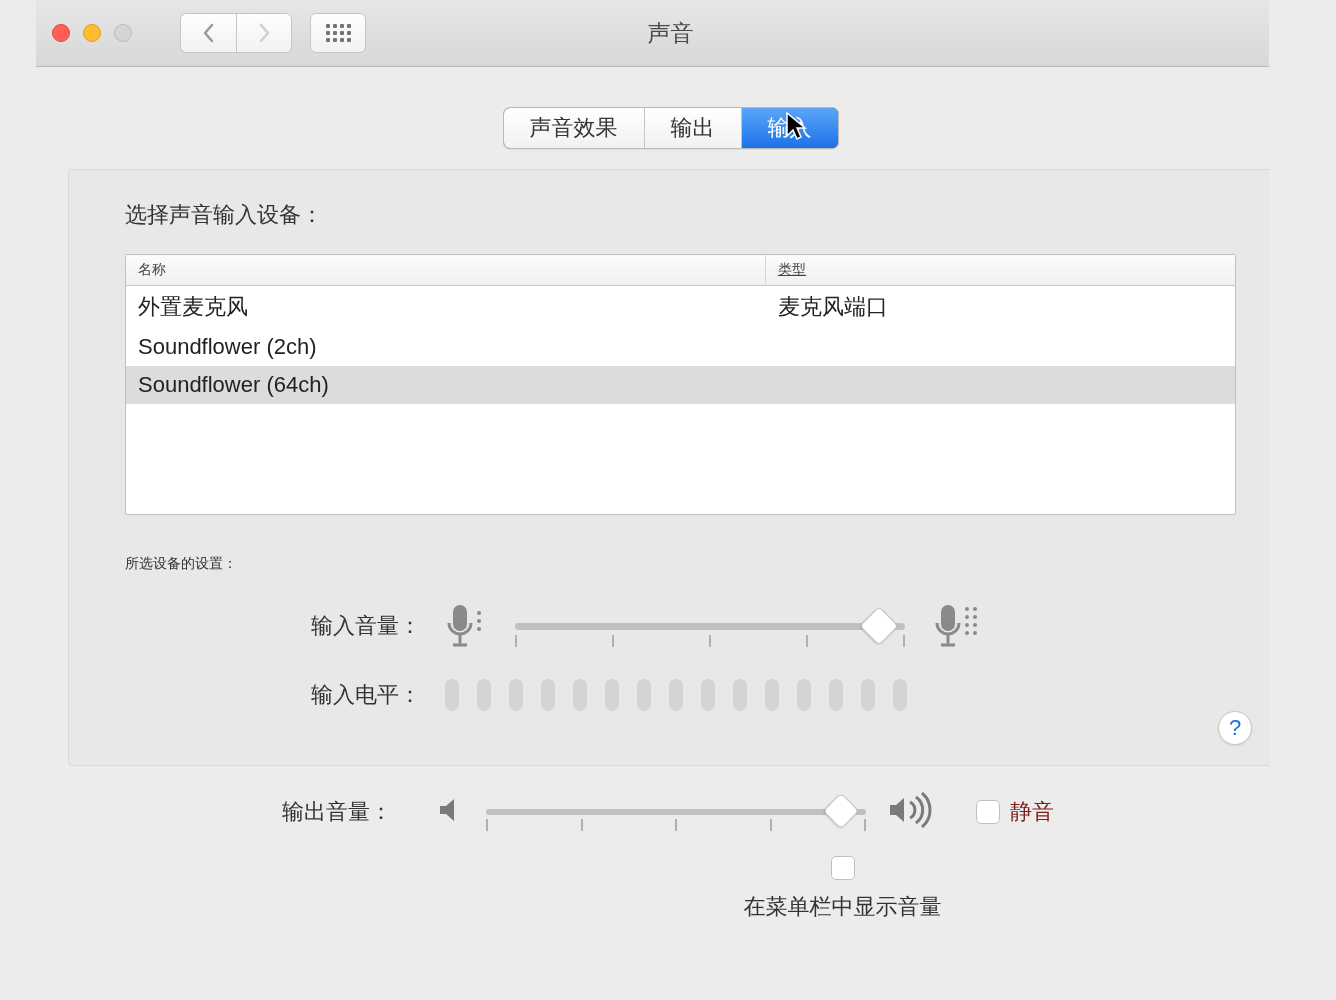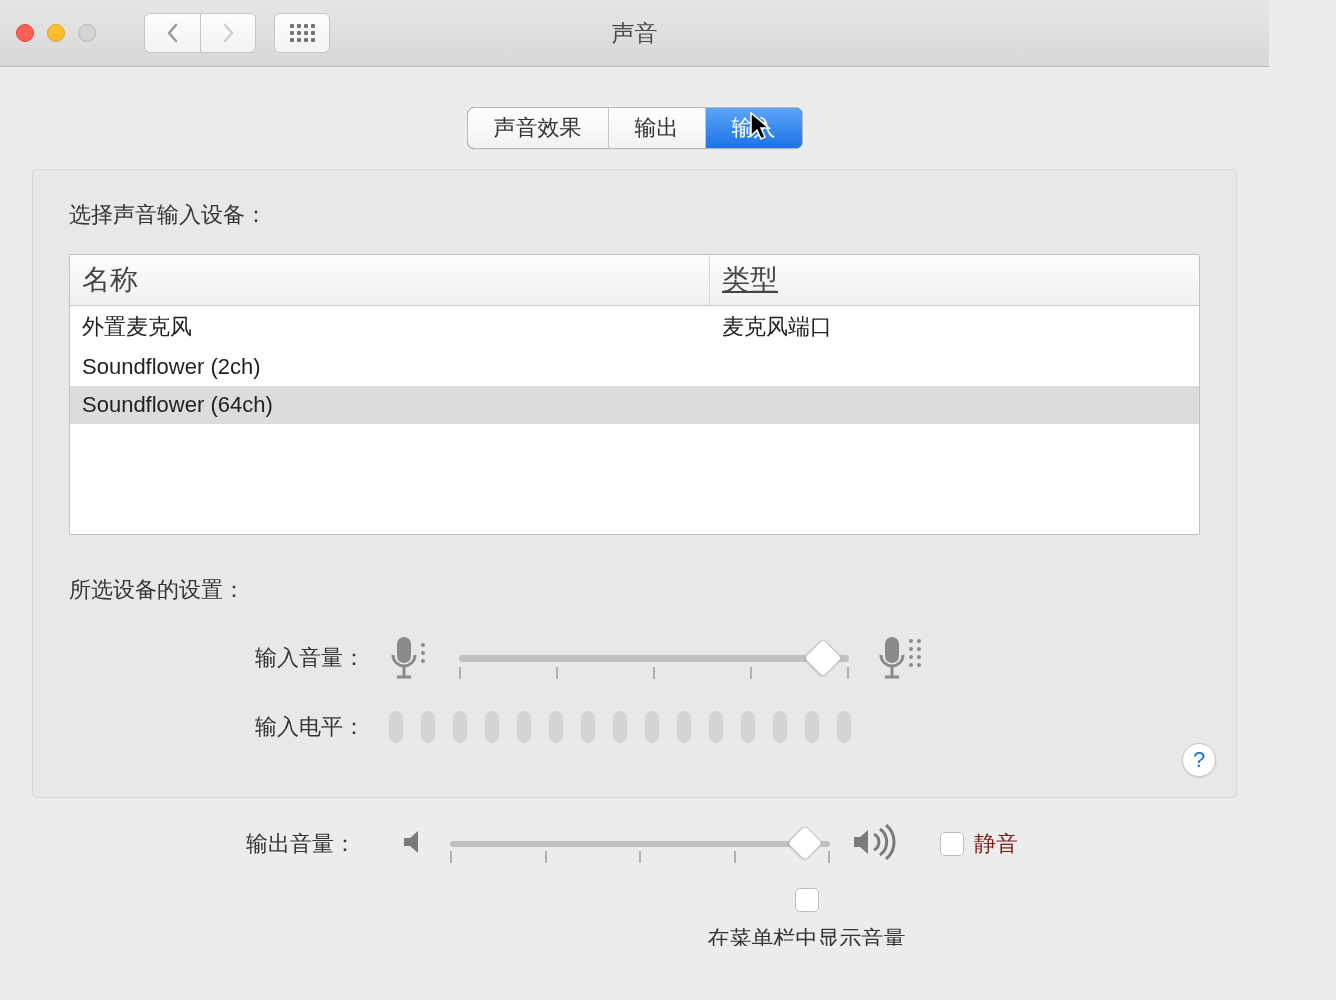--- a/index.html
+++ b/index.html
@@ -9,20 +9,21 @@
       width: 1269px;
       height: 946px;
       overflow: hidden;
     }
     .window {
       width: 1269px;
       height: 946px;
       background: #ececec;
       border-radius: 8px 8px 0 0;
       position: relative;
+      margin-left: 36px;
     }
     
     .titlebar {
       height: 67px;
       background: linear-gradient(#e6e6e6, #d8d8d8);
       border-bottom: 1px solid #b9b9b9;
       display: flex;
       align-items: center;
       padding: 0 16px;
       position: relative;
@@ -122,21 +123,21 @@
       z-index: 10;
       pointer-events: none;
     }
 
     
     .panel {
       margin: 20px 32px 0 32px;
       background: #e8e8e8;
       border: 1px solid #d9d9d9;
       border-radius: 4px;
-      padding: 30px 36px 26px 36px;
+      padding: 30px 36px 26px 56px;
       position: relative;
     }
     .section-label {
       font-size: 22px;
       color: #333;
       margin-bottom: 24px;
       font-weight: 400;
     }
     
     .device-table {
@@ -144,41 +145,41 @@
       background: #fff;
       border-radius: 2px;
     }
     .device-table .thead {
       display: flex;
       background: linear-gradient(#fcfcfc,#f0f0f0);
       border-bottom: 1px solid #c8c8c8;
     }
     .device-table .th {
       padding: 6px 12px;
-      font-size: 28px;
+      font-size: 14px;
       color: #444;
       border-right: 1px solid #d6d6d6;
     }
     .device-table .th:last-child { border-right: none; text-decoration: underline; }
     .col-name { flex: 0 0 640px; }
     .col-type { flex: 1; }
     .device-table .tbody { min-height: 220px; }
     .device-table .row {
       display: flex;
       font-size: 22px;
       color: #222;
     }
     .device-table .row .td-name { flex: 0 0 640px; padding: 6px 12px; }
     .device-table .row .td-type { flex: 1; padding: 6px 12px; }
     .device-table .row.selected { background: #dcdcdc; }
     .blank-space { height: 110px; }
 
     
     .settings-label {
-      font-size: 22px;
+      font-size: 14px;
       color: #333;
       margin: 40px 0 28px 0;
     }
     .row-control {
       display: flex;
       align-items: center;
       margin-bottom: 28px;
     }
     .row-control .ctrl-label {
       width: 320px;

